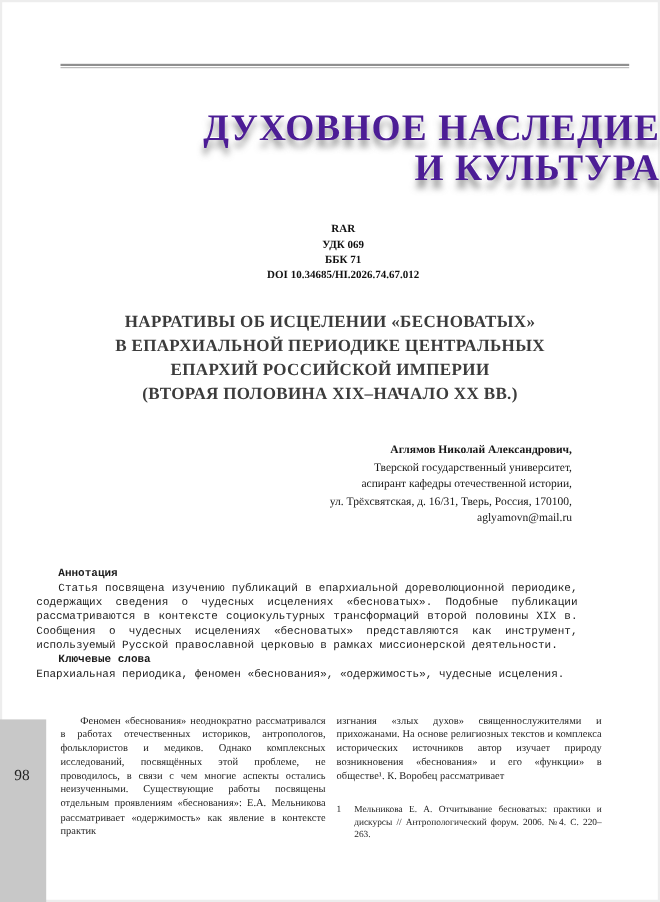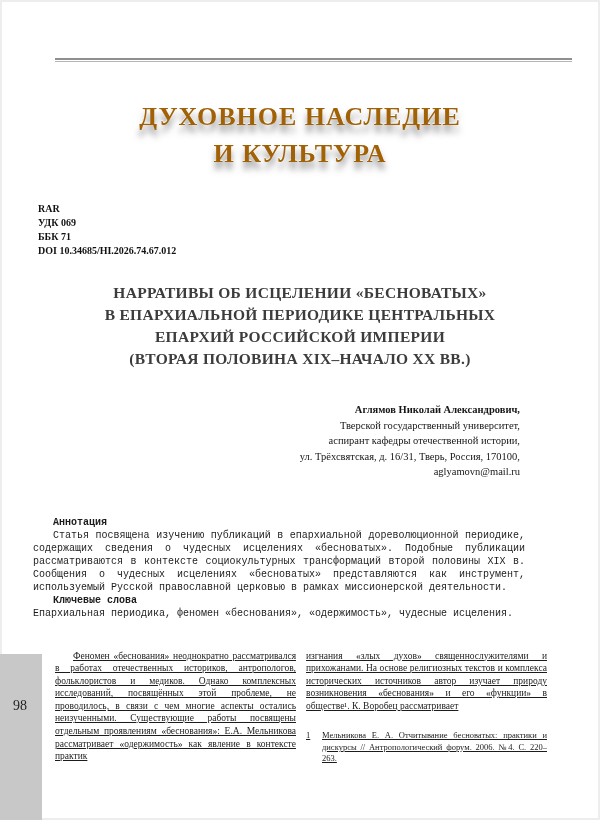--- a/index.html
+++ b/index.html
@@ -16,34 +16,35 @@
     margin: 0 auto;
   }
   .top-rule {
     margin: 58px 28px 0 55px;
     height: 4px;
     border-top: 2px solid #8f8f8f;
     border-bottom: 1px solid #b5b5b5;
   }
   .section-header {
     margin-top: 36px;
-    text-align: center;
+    text-align: right;
     font-weight: 700;
-    font-size: 26px;
+    font-size: 34px;
     line-height: 37px;
     letter-spacing: 1px;
-    color: #a16207;
+    color: #4c1d95;
     text-shadow: 0 -1px 0 #ffffff, 0 7px 6px rgba(100,100,100,0.7);
   }
   .meta {
-    margin: 30px 28px 0 38px;
+    margin: 30px 28px 0 52px;
     font-size: 10px;
     font-weight: 700;
     line-height: 14px;
     color: #111111;
+    text-align: center;
   }
   .article-title {
     margin: 24px 40px 0 40px;
     text-align: center;
     font-weight: 700;
     font-size: 15.5px;
     line-height: 22px;
     letter-spacing: 0.3px;
     color: #3c3c3c;
   }
@@ -69,21 +70,20 @@
   }
   .abs-text { text-indent: 20px; }
   .keywords { text-indent: 0; }
   .columns {
     margin: 30px 53px 0 55px;
     display: flex;
     gap: 10px;
     font-size: 9.5px;
     line-height: 12.6px;
     text-align: justify;
-    text-decoration: underline;
   }
   .col { flex: 1; min-width: 0; }
   .col-left p { text-indent: 18px; }
   .col-right p { text-indent: 0; }
   .footnote {
     margin-top: 18px;
     font-size: 8.5px;
     line-height: 11.5px;
     display: flex;
   }

